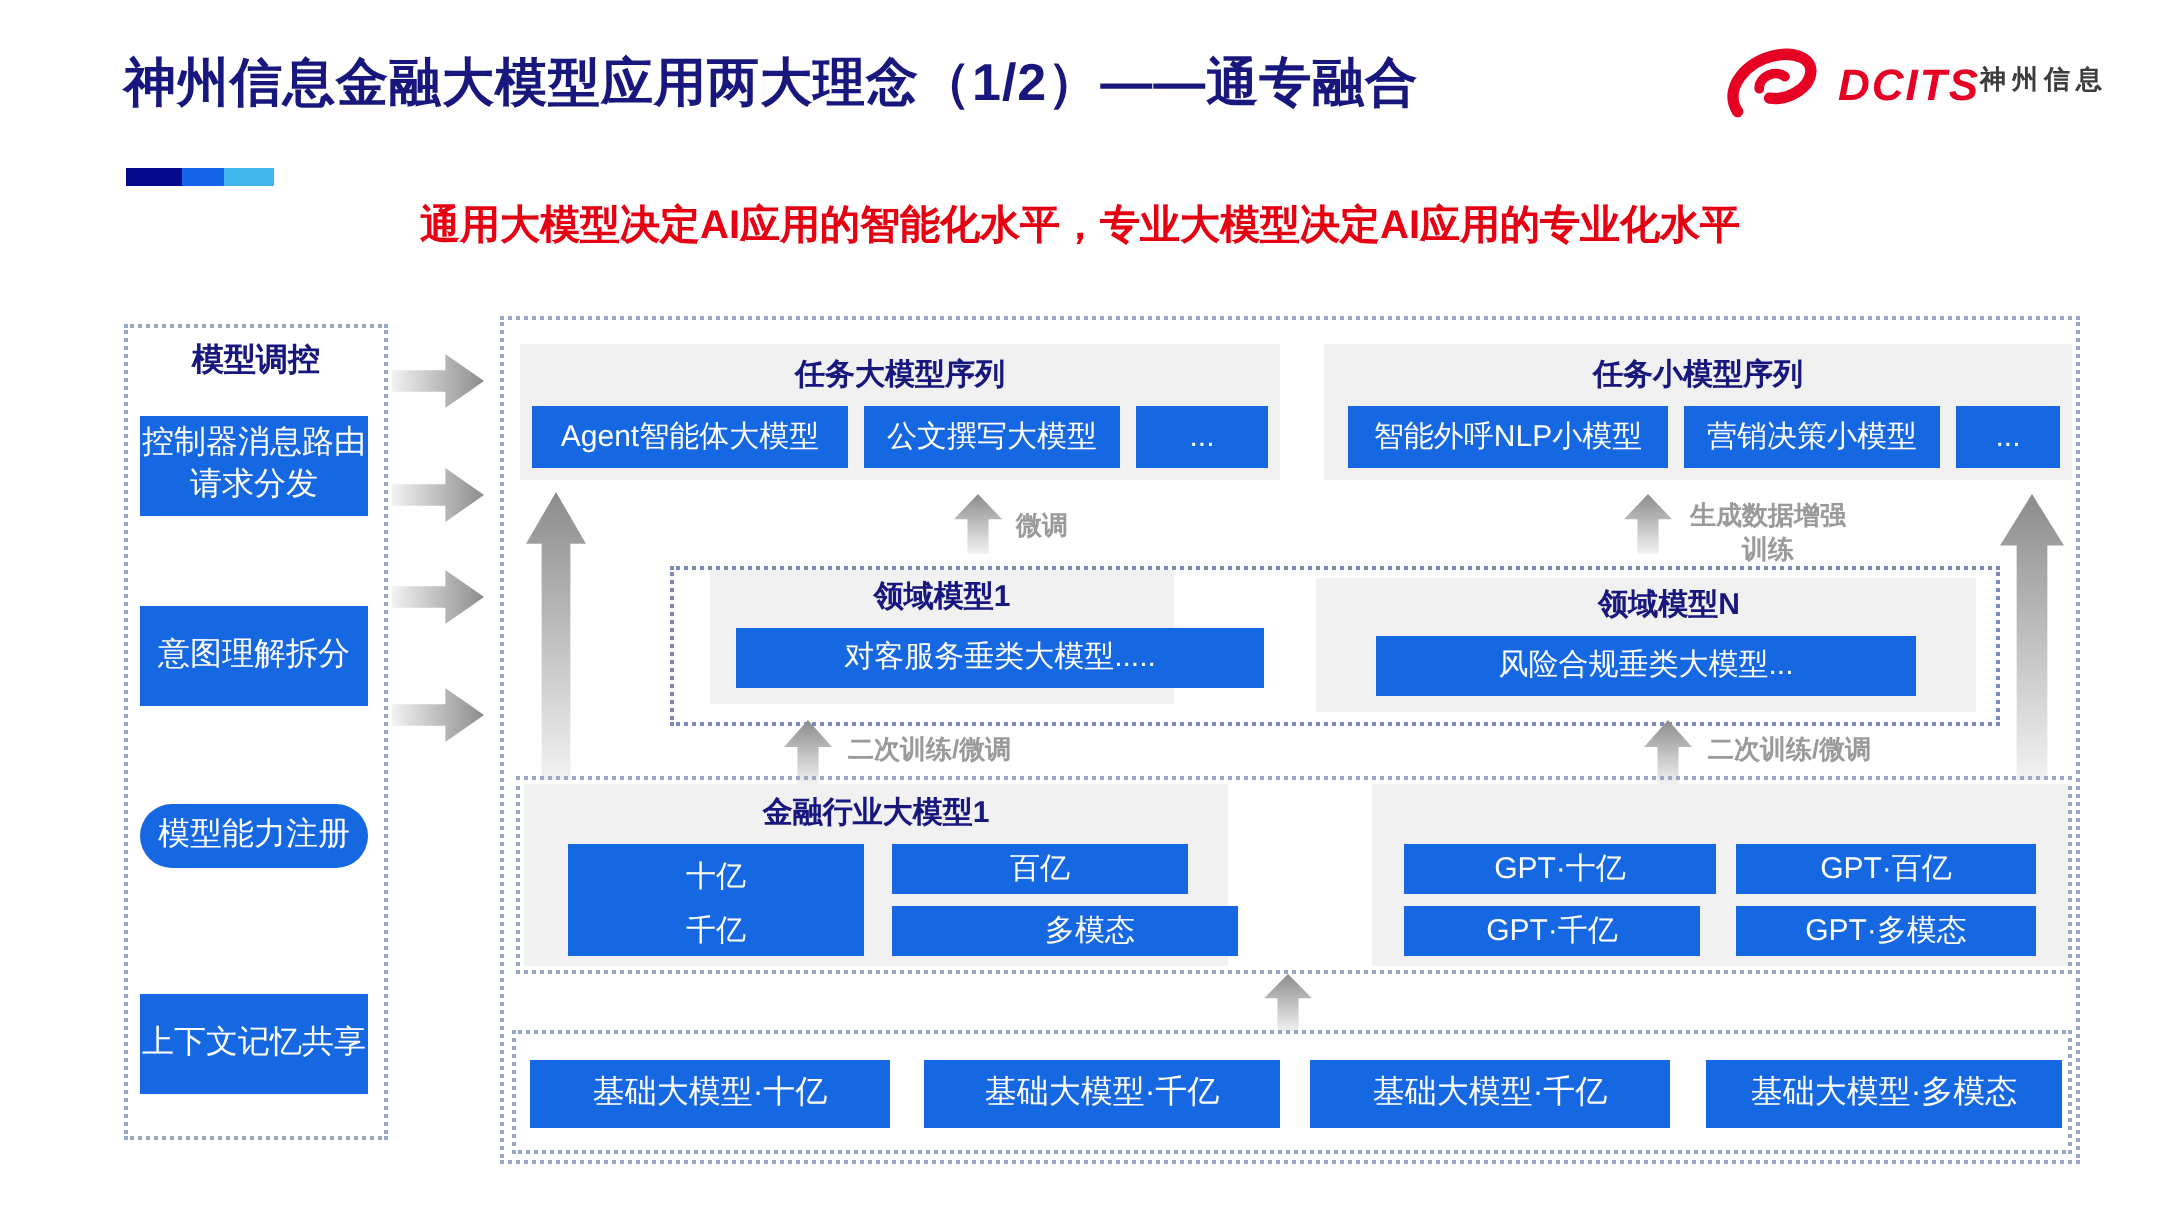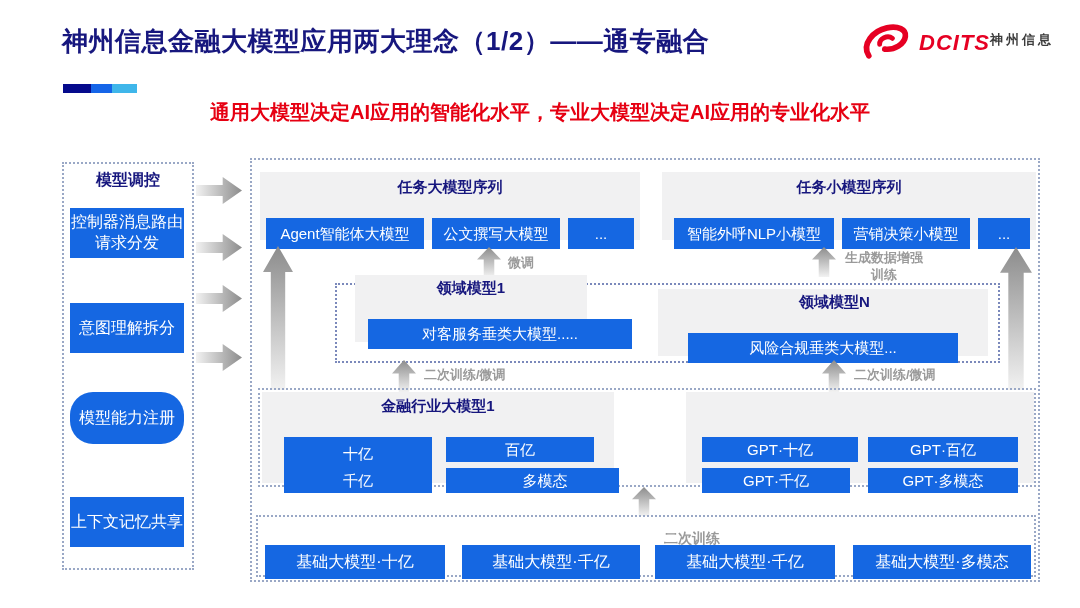--- a/index.html
+++ b/index.html
@@ -38,21 +38,21 @@
   }
 
   .panel { position:absolute; background:#f1f1f2; }
   .panel-title {
     position:absolute; left:0; right:0; text-align:center;
     font-weight:bold; color:#17177e; font-size:15px;
   }
   .btn {
     position:absolute; background:#1567e2; color:#ffffff;
     display:flex; align-items:center; justify-content:center;
-    font-size:15px; text-align:center; line-height:1.2;margin-top:15px;
+    font-size:15px; text-align:center; line-height:1.2;
   }
   .alabel { position:absolute; color:#9a9a9a; font-weight:bold; font-size:13px; line-height:1.3; }
   .arrow { position:absolute; }
 </style>
 </head>
 <body>
 
 <div class="slide">
 
   <svg width="0" height="0" style="position:absolute">
@@ -82,21 +82,21 @@
     <div class="logo-texts">
       <span class="logo-name">DCITS</span>
       <span class="logo-company">神州信息</span>
     </div>
   </div>
 
   <div class="dashed" style="left:62px;top:162px;width:132px;height:408px;"></div>
   <div class="sidebar-title">模型调控</div>
   <div class="side-btn" style="top:208px;height:50px;">控制器消息路由请求分发</div>
   <div class="side-btn" style="top:303px;height:50px;">意图理解拆分</div>
-  <div class="side-btn" style="top:392px;height:52px;border-radius:23px;">模型能力注册</div>
+  <div class="side-btn" style="top:402px;height:32px;border-radius:23px;">模型能力注册</div>
   <div class="side-btn" style="top:497px;height:50px;">上下文记忆共享</div>
 
   <svg class="arrow" style="left:196px;top:177px;width:46px;height:27px;" viewBox="0 0 100 100" preserveAspectRatio="none">
       <polygon points="0,30 58,30 58,0 100,50 58,100 58,70 0,70" fill="url(#gradRight)"></polygon>
     </svg>
   <svg class="arrow" style="left:196px;top:234px;width:46px;height:27px;" viewBox="0 0 100 100" preserveAspectRatio="none">
       <polygon points="0,30 58,30 58,0 100,50 58,100 58,70 0,70" fill="url(#gradRight)"></polygon>
     </svg>
   <svg class="arrow" style="left:196px;top:285px;width:46px;height:27px;" viewBox="0 0 100 100" preserveAspectRatio="none">
       <polygon points="0,30 58,30 58,0 100,50 58,100 58,70 0,70" fill="url(#gradRight)"></polygon>
@@ -133,21 +133,21 @@
     </svg>
   <div class="alabel" style="left:508px;top:255px;">微调</div>
 
   <svg class="arrow" style="left:812px;top:247px;width:24px;height:30px;" viewBox="0 0 100 100" preserveAspectRatio="none">
       <polygon points="50,0 100,42 72,42 72,100 28,100 28,42 0,42" fill="url(#gradUp)"></polygon>
     </svg>
   <div class="alabel" style="left:843px;top:250px;width:82px;text-align:center;">生成数据增强训练</div>
 
   <div class="dashed-mid" style="left:335px;top:283px;width:665px;height:80px;"></div>
 
-  <div class="panel" style="left:355px;top:275px;width:232px;height:67px;">
+  <div class="panel" style="left:355px;top:285px;width:232px;height:67px;">
     <div class="panel-title" style="top:4px;">领域模型1</div>
     <div class="btn" style="left:13px;top:29px;width:264px;height:30px;">对客服务垂类大模型.....</div>
   </div>
   <div class="panel" style="left:658px;top:289px;width:330px;height:67px;">
     <div class="panel-title" style="top:4px;padding-left:23px;">领域模型N</div>
     <div class="btn" style="left:30px;top:29px;width:270px;height:30px;">风险合规垂类大模型...</div>
   </div>
 
   <svg class="arrow" style="left:392px;top:360px;width:24px;height:32px;" viewBox="0 0 100 100" preserveAspectRatio="none">
       <polygon points="50,0 100,42 72,42 72,100 28,100 28,42 0,42" fill="url(#gradUp)"></polygon>

